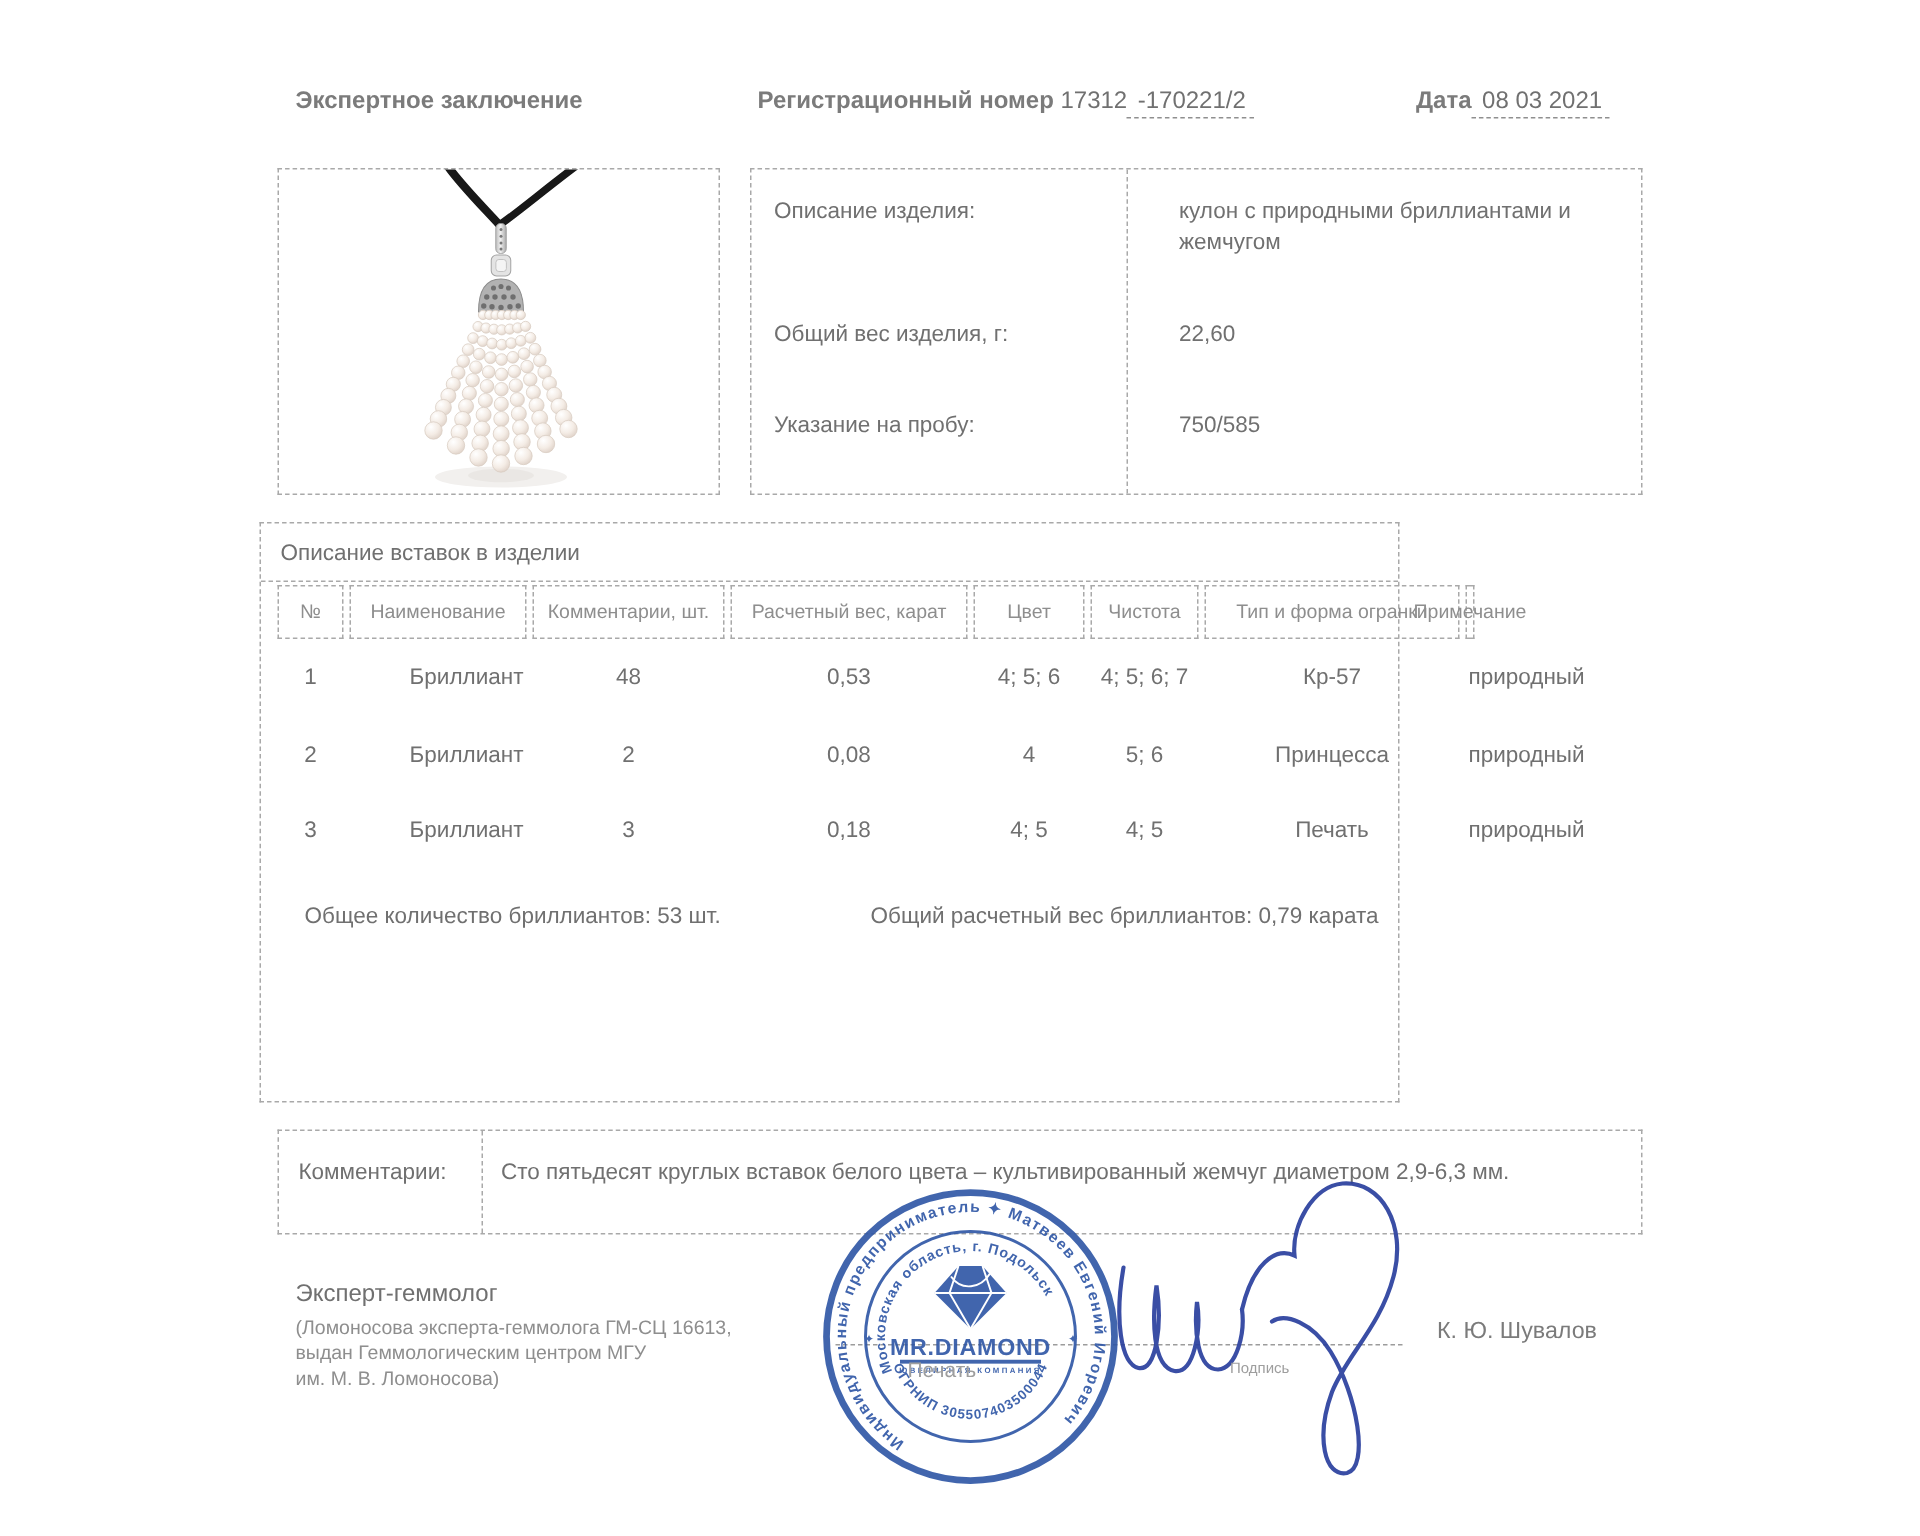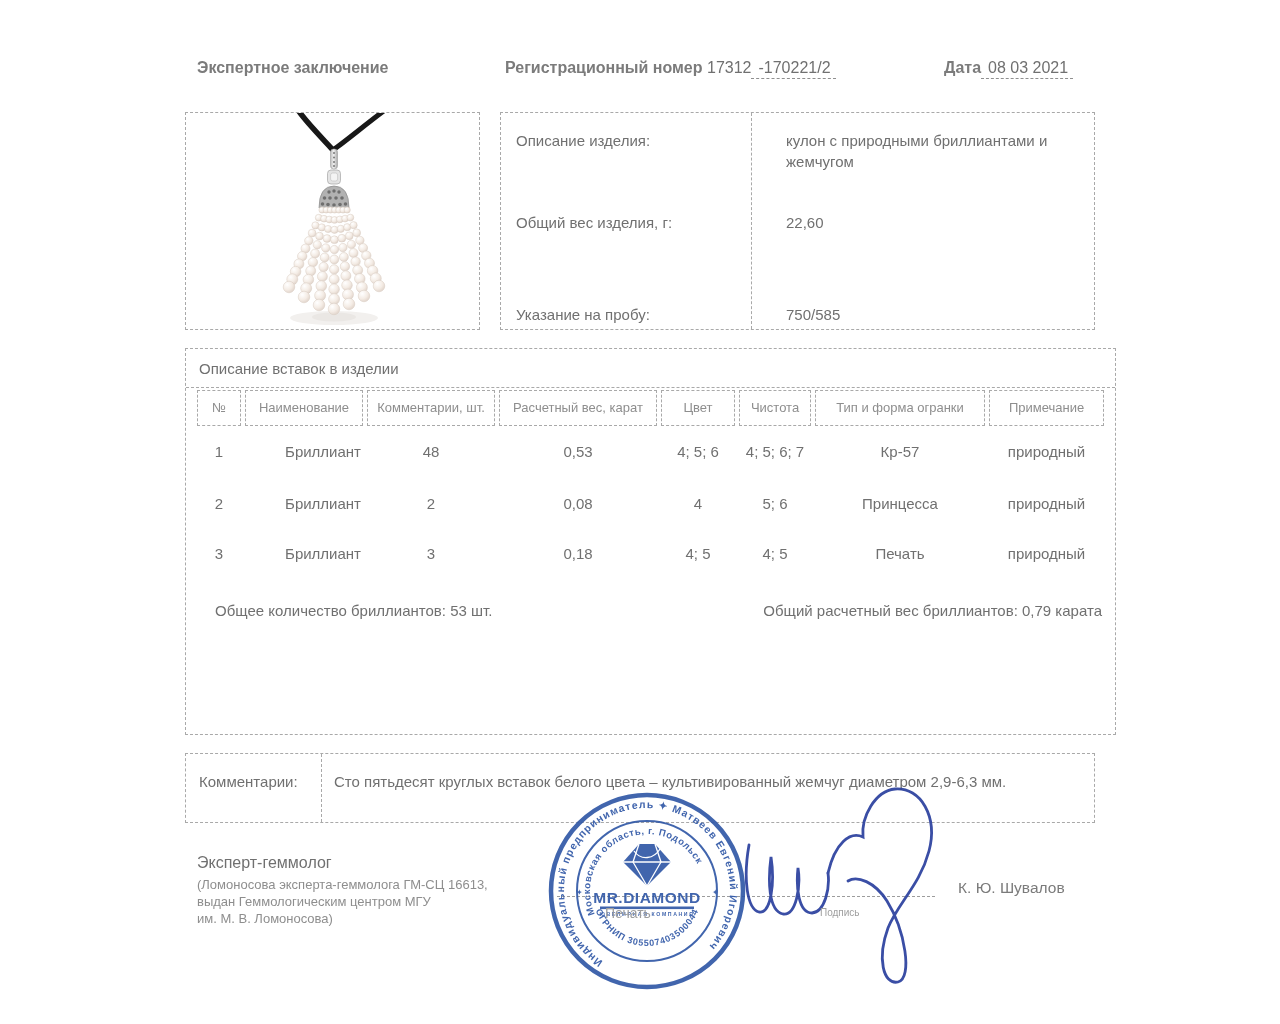--- a/index.html
+++ b/index.html
@@ -31,24 +31,24 @@
   .hdr-date{left:944px;top:59px;font-size:16px;}
 
   
   .dashed{border:1px dashed var(--dash);}
   .photo-box{left:185px;top:112px;width:295px;height:218px;background:#fff;}
   .desc-box{left:500px;top:112px;width:595px;height:218px;}
   .desc-divider{position:absolute;left:250px;top:0;bottom:0;border-left:1px dashed var(--dash);}
   .field{position:absolute;left:15px;right:12px;display:flex;font-size:15px;line-height:1.4;}
   .field .lbl{width:220px;flex:none;}
   .field .val{margin-left:50px;flex:1;}
-  .f0{top:17px;} .f1{top:99px;} .f2{top:136px;} .f3{top:191px;}
-
-  
-  .table-box{left:185px;top:348px;width:931px;height:387px;padding:0 11px;}
+  .f0{top:17px;} .f1{top:99px;} .f2{top:136px;} .f3{top:160px;}
+
+  
+  .table-box{left:173px;top:348px;width:760px;height:387px;padding:0 11px;}
   .tbl-title{font-size:15px;padding:11px 2px 10px 2px;border-bottom:1px dashed var(--dash);
              margin:0 -11px;padding-left:13px;color:var(--ink);}
   .grid8{display:grid;grid-template-columns:44px 118px 128px 158px 74px 72px 170px minmax(0,1fr);column-gap:4px;}
   .tbl-head{margin-top:2px;}
   .tbl-head .hc{
     border:1px dashed var(--dash);
     font-size:13px;color:var(--ink-light);
     text-align:center;padding:10px 2px;
     display:flex;align-items:center;justify-content:center;line-height:1.1;
   }

